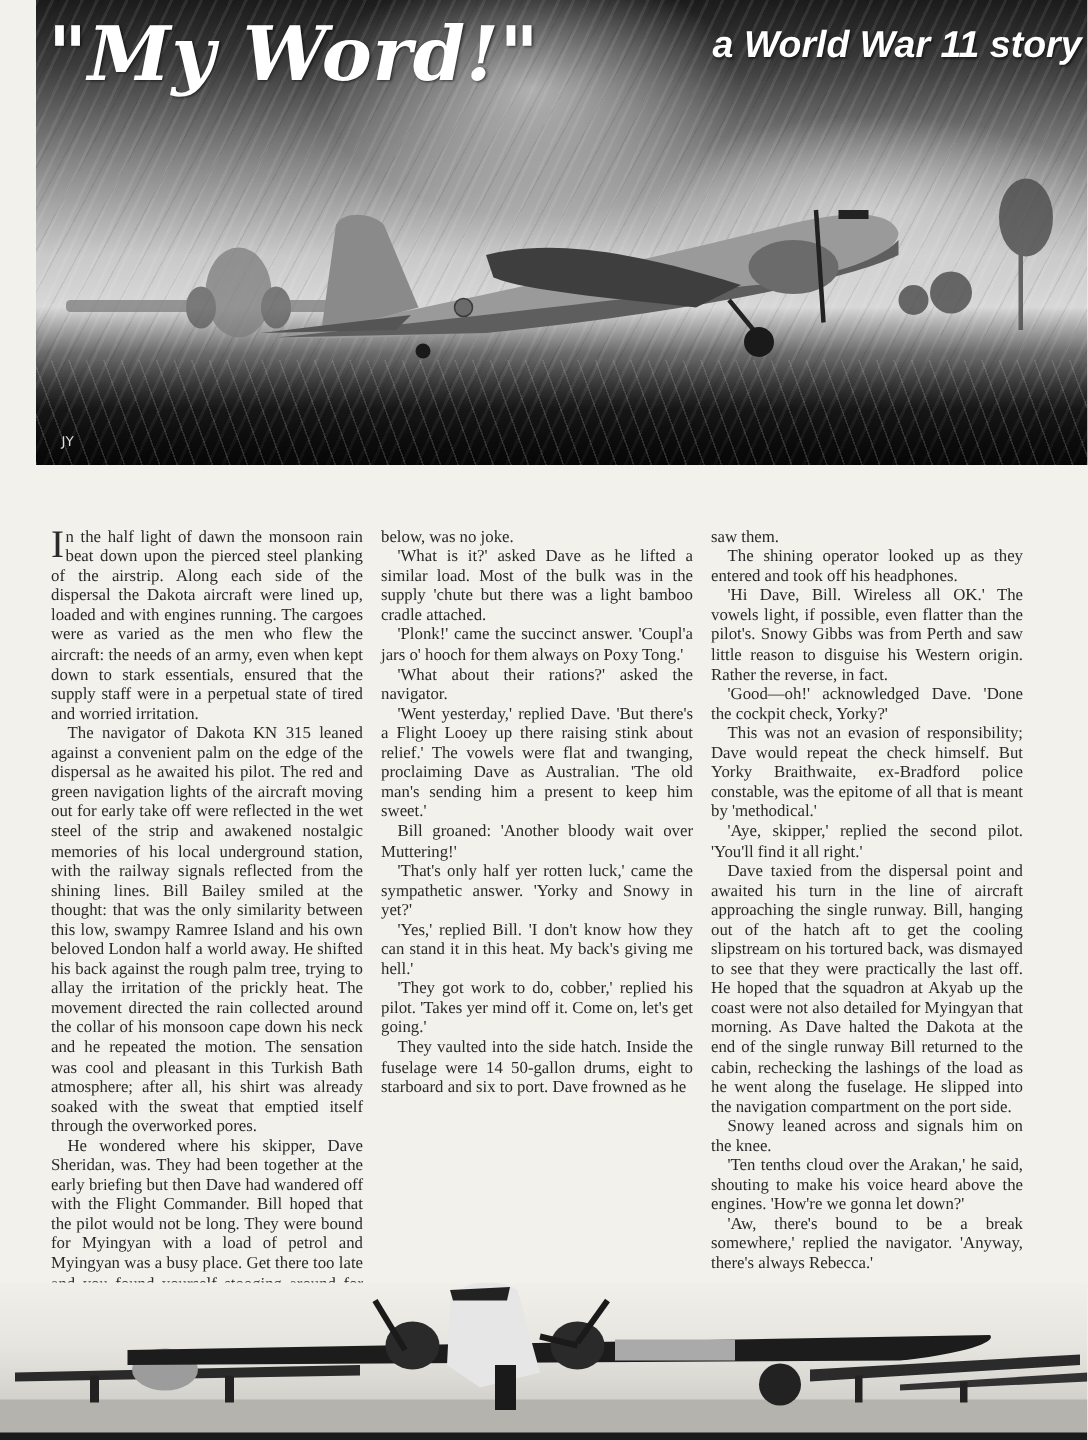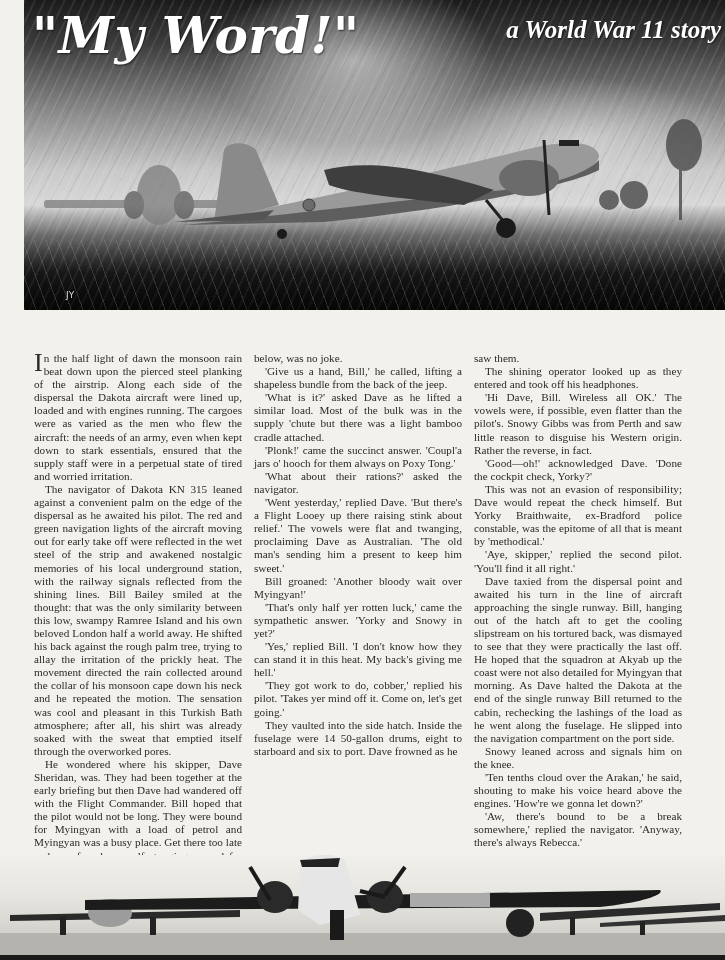--- a/index.html
+++ b/index.html
@@ -29,26 +29,26 @@
   }
   .hero svg { position: absolute; left: 0; top: 0; }
   .title {
     position: absolute; left: 32px; top: 6px;
     font-family: "DejaVu Serif", serif; font-style: italic; font-weight: bold;
     font-size: 50px; color: #ffffff; letter-spacing: 0.5px;
     text-shadow: 1px 1px 2px rgba(0,0,0,0.6);
   }
   .subtitle {
     position: absolute; right: 4px; top: 16px;
-    font-family: Liberation Serif, serif; font-style: italic; font-weight: bold;
+    font-family: Liberation Sans, sans-serif; font-style: italic; font-weight: bold;
     font-size: 25px; color: #ffffff;
     text-shadow: 1px 1px 2px rgba(0,0,0,0.6);
   }
   .signature {
-    position: absolute; left: 66px; top: 290px;
+    position: absolute; left: 41px; top: 290px;
     font-family: "DejaVu Sans", sans-serif; font-size: 9px; color: #ddd; 
   }
   .columns {
     position: absolute; left: 34px; top: 352px; width: 688px;
     display: flex; gap: 12px;
   }
   .col {
     width: 208px; font-size: 11.2px; line-height: 13.1px;
     text-align: justify;
   }
@@ -113,35 +113,34 @@
 <div class="signature">JY</div>
 
 <div class="columns">
   <div class="col">
     <p class="no-indent"><span class="dropcap">I</span><span>n the half light of dawn the monsoon rain beat down upon the pierced steel planking of the airstrip. Along each side of the dispersal the Dakota aircraft were lined up, loaded and with engines running. The cargoes were as varied as the men who flew the aircraft: the needs of an army, even when kept down to stark essentials, ensured that the supply staff were in a perpetual state of tired and worried irritation.</span></p>
     <p>The navigator of Dakota KN 315 leaned against a convenient palm on the edge of the dispersal as he awaited his pilot. The red and green navigation lights of the aircraft moving out for early take off were reflected in the wet steel of the strip and awakened nostalgic memories of his local underground station, with the railway signals reflected from the shining lines. Bill Bailey smiled at the thought: that was the only similarity between this low, swampy Ramree Island and his own beloved London half a world away. He shifted his back against the rough palm tree, trying to allay the irritation of the prickly heat. The movement directed the rain collected around the collar of his monsoon cape down his neck and he repeated the motion. The sensation was cool and pleasant in this Turkish Bath atmosphere; after all, his shirt was already soaked with the sweat that emptied itself through the overworked pores.</p>
     <p>He wondered where his skipper, Dave Sheridan, was. They had been together at the early briefing but then Dave had wandered off with the Flight Commander. Bill hoped that the pilot would not be long. They were bound for Myingyan with a load of petrol and Myingyan was a busy place. Get there too late and you found yourself stooging around for half an hour, awaiting your turn to land. A half hour in a Dak, with the heat coming at you from the clouds above and the plain</p>
   </div>
   <div class="col">
     <p class="no-indent">below, was no joke.</p>
-    <p>'Give us a hand, Bill,' he called, lifting a shapeless bundle from the back of the jeep.</p>
     <p>'What is it?' asked Dave as he lifted a similar load. Most of the bulk was in the supply 'chute but there was a light bamboo cradle attached.</p>
     <p>'Plonk!' came the succinct answer. 'Coupl'a jars o' hooch for them always on Poxy Tong.'</p>
     <p>'What about their rations?' asked the navigator.</p>
     <p>'Went yesterday,' replied Dave. 'But there's a Flight Looey up there raising stink about relief.' The vowels were flat and twanging, proclaiming Dave as Australian. 'The old man's sending him a present to keep him sweet.'</p>
-    <p>Bill groaned: 'Another bloody wait over Myingyan!'</p>
+    <p>Bill groaned: 'Another bloody wait over Muttering!'</p>
     <p>'That's only half yer rotten luck,' came the sympathetic answer. 'Yorky and Snowy in yet?'</p>
     <p>'Yes,' replied Bill. 'I don't know how they can stand it in this heat. My back's giving me hell.'</p>
     <p>'They got work to do, cobber,' replied his pilot. 'Takes yer mind off it. Come on, let's get going.'</p>
     <p>They vaulted into the side hatch. Inside the fuselage were 14 50-gallon drums, eight to starboard and six to port. Dave frowned as he</p>
   </div>
   <div class="col">
     <p class="no-indent">saw them.</p>
     <p>The shining operator looked up as they entered and took off his headphones.</p>
-    <p>'Hi Dave, Bill. Wireless all OK.' The vowels were, if possible, even flatter than the pilot's. Snowy Gibbs was from Perth and saw little reason to disguise his Western origin. Rather the reverse, in fact.</p>
+    <p>'Hi Dave, Bill. Wireless all OK.' The vowels light, if possible, even flatter than the pilot's. Snowy Gibbs was from Perth and saw little reason to disguise his Western origin. Rather the reverse, in fact.</p>
     <p>'Good—oh!' acknowledged Dave. 'Done the cockpit check, Yorky?'</p>
     <p>This was not an evasion of responsibility; Dave would repeat the check himself. But Yorky Braithwaite, ex-Bradford police constable, was the epitome of all that is meant by 'methodical.'</p>
     <p>'Aye, skipper,' replied the second pilot. 'You'll find it all right.'</p>
     <p>Dave taxied from the dispersal point and awaited his turn in the line of aircraft approaching the single runway. Bill, hanging out of the hatch aft to get the cooling slipstream on his tortured back, was dismayed to see that they were practically the last off. He hoped that the squadron at Akyab up the coast were not also detailed for Myingyan that morning. As Dave halted the Dakota at the end of the single runway Bill returned to the cabin, rechecking the lashings of the load as he went along the fuselage. He slipped into the navigation compartment on the port side.</p>
     <p>Snowy leaned across and signals him on the knee.</p>
     <p>'Ten tenths cloud over the Arakan,' he said, shouting to make his voice heard above the engines. 'How're we gonna let down?'</p>
     <p>'Aw, there's bound to be a break somewhere,' replied the navigator. 'Anyway, there's always Rebecca.'</p>
   </div>
 </div>
 

